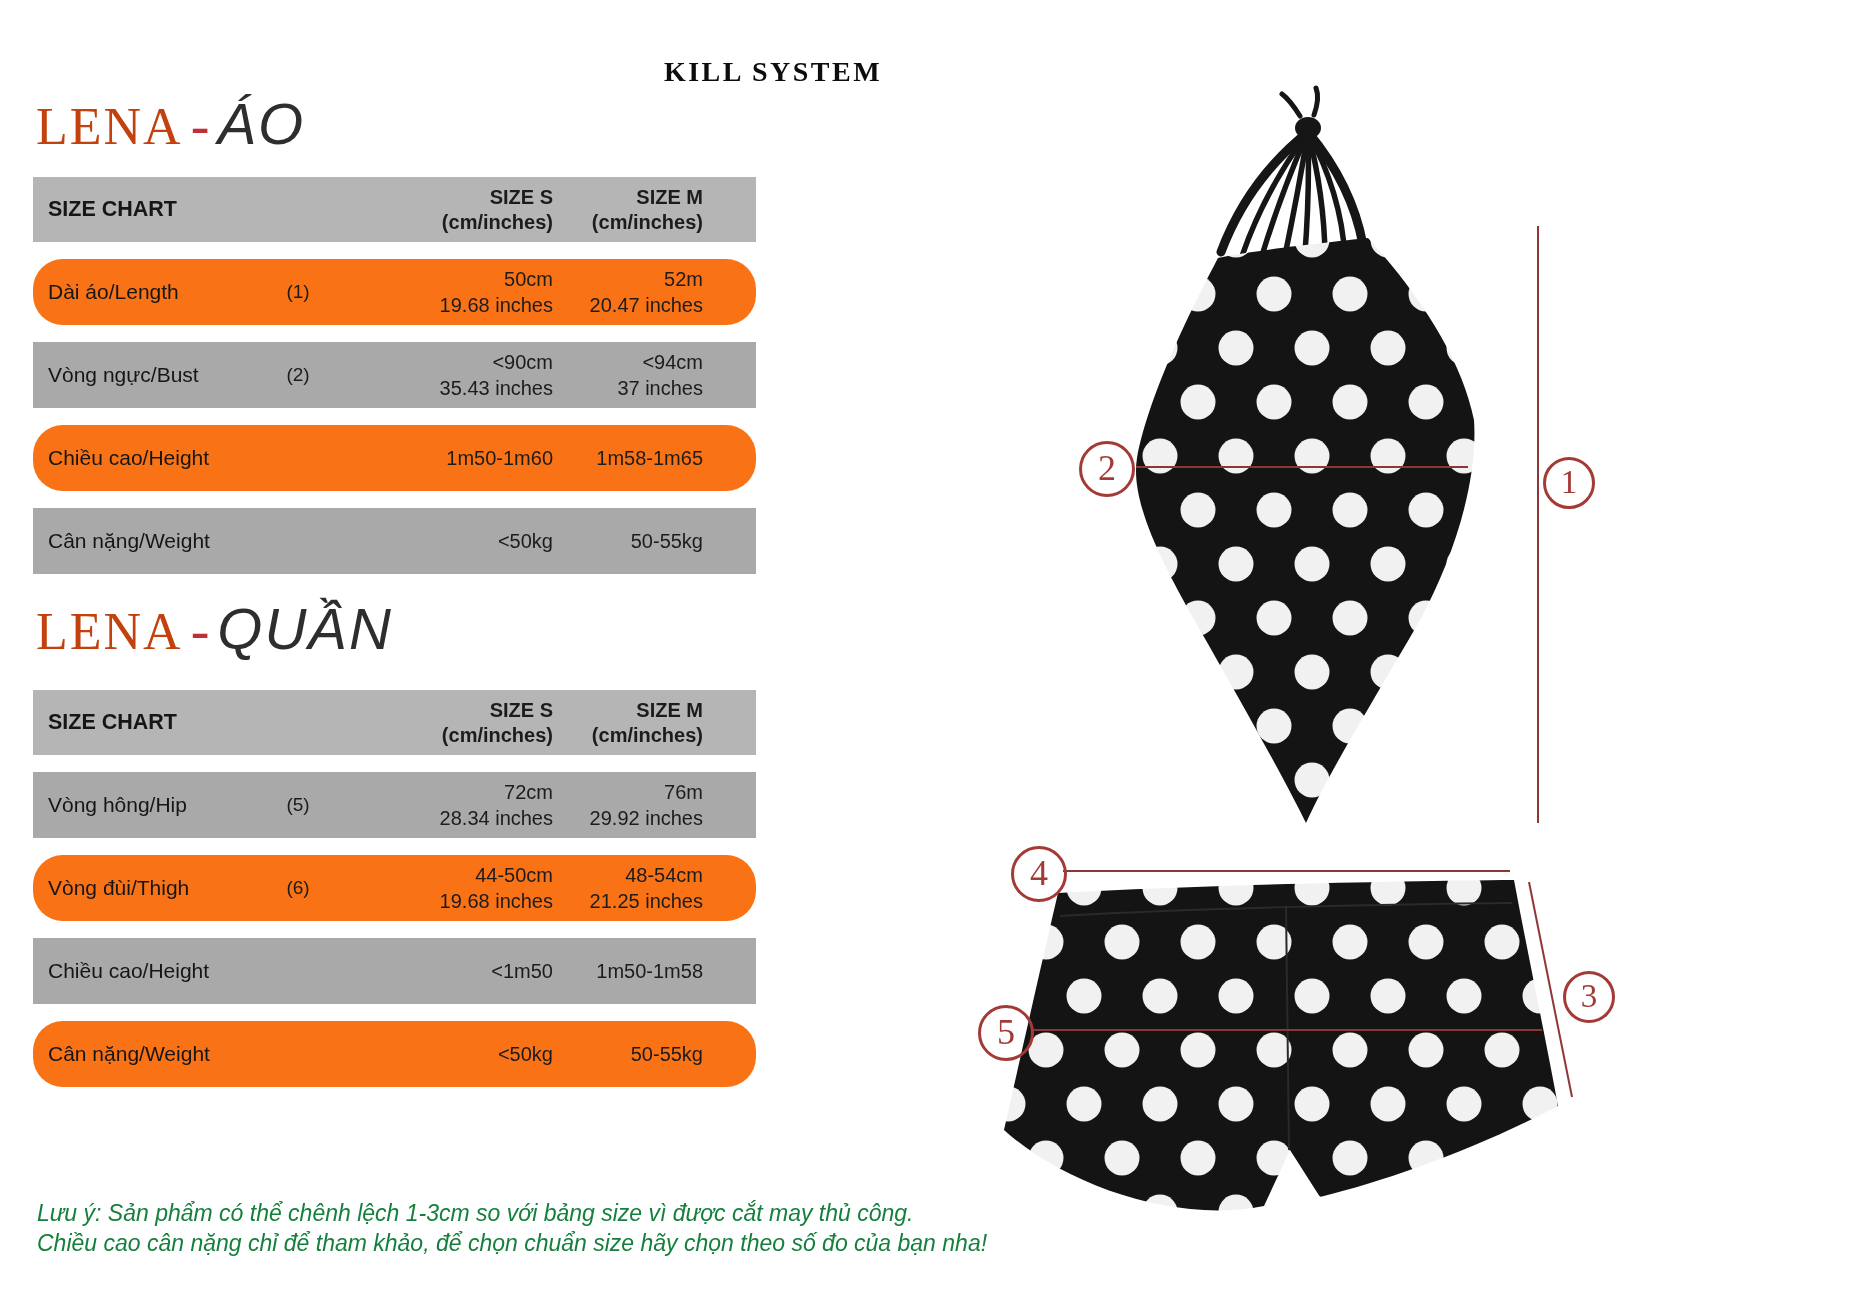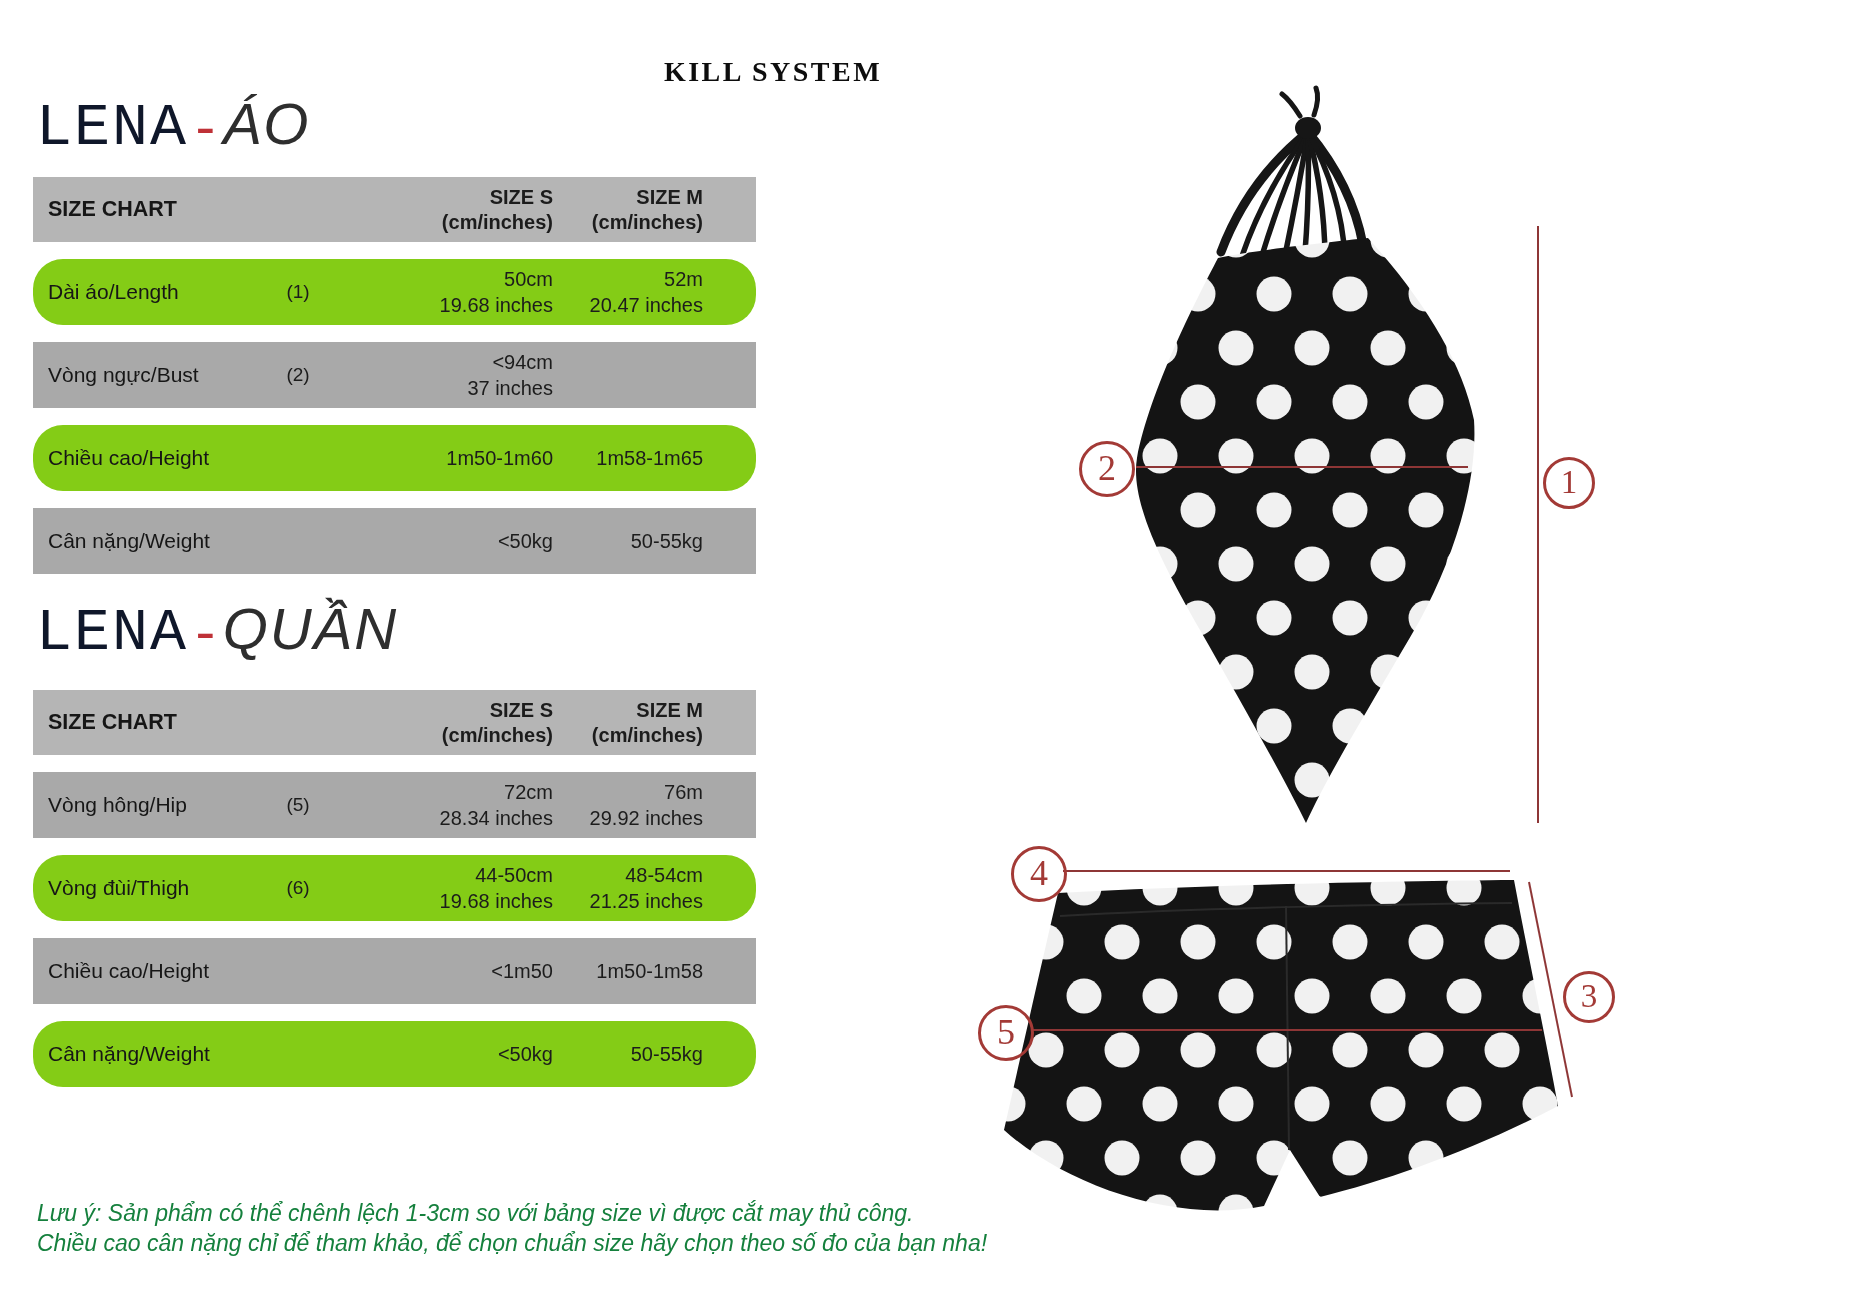--- a/index.html
+++ b/index.html
@@ -7,35 +7,35 @@
        font-family:"Liberation Sans",sans-serif;color:#1c1c1c;}
   .abs{position:absolute;}
 
   
   .brand{top:12px;left:773px;transform:translateX(-50%);
          font-family:"Liberation Serif",serif;font-weight:bold;font-size:28px;
          letter-spacing:2.5px;color:#0d0d0d;white-space:nowrap;margin-top:44px;}
 
   
   .sec-title{white-space:nowrap;line-height:1;}
-  .title-red{font-family:Liberation Mono, monospace;font-size:60px;color:#0f172a;letter-spacing:2px;}
+  .title-red{font-family:Liberation Serif, serif;font-size:52px;color:#c2410c;letter-spacing:2px;}
   .title-dash{font-family:"Liberation Serif",serif;font-size:56px;color:#bf3137;padding:0 8px;}
   .title-italic{font-family:"Liberation Sans",sans-serif;font-style:italic;font-size:58px;
                 color:#2e2e2e;letter-spacing:2px;}
   #title-ao{top:95px;left:36px;}
   #title-quan{top:600px;left:36px;}
 
   
   .size-table{width:723px;display:flex;flex-direction:column;gap:17px;}
   #table-ao{top:177px;left:33px;}
   #table-quan{top:690px;left:33px;}
   .t-row{display:grid;grid-template-columns:220px 90px 210px 150px 53px;align-items:center;}
   .t-head{height:65px;background:#b5b5b5;}
   .t-data{height:66px;}
-  .row-light{background:#84cc16;border-radius:30px;}
+  .row-light{background:#f97316;border-radius:30px;}
   .row-dark{background:#a9a9a9;}
   .t-label{padding-left:15px;font-size:21px;color:#161616;}
   .t-head .t-label{font-weight:bold;font-size:21.5px;}
   .t-ref{text-align:center;font-size:19px;}
   .t-val{display:flex;flex-direction:column;align-items:flex-end;justify-content:center;
          text-align:center;font-size:20px;line-height:26px;}
   .t-head .t-val{font-weight:bold;font-size:20px;line-height:25px;}
 
   
   .notes{top:1198px;left:37px;font-style:italic;font-size:23px;line-height:30px;color:#15803d;}
@@ -158,20 +158,24 @@
         <span>52m</span>
         <span>20.47 inches</span>
       </div>
       <div></div>
   </div>
 
   <div class="t-row t-data row-dark">
     <div class="t-label">Vòng ngực/Bust</div>
     <div class="t-ref">(2)</div>
     <div class="t-val">
+        <span>&lt;90cm</span>
+        <span>35.43 inches</span>
+      </div>
+    <div class="t-val">
         <span>&lt;94cm</span>
         <span>37 inches</span>
       </div>
       <div></div>
   </div>
 
   <div class="t-row t-data row-light">
     <div class="t-label">Chiều cao/Height</div>
     <div class="t-ref"></div>
     <div class="t-val">

